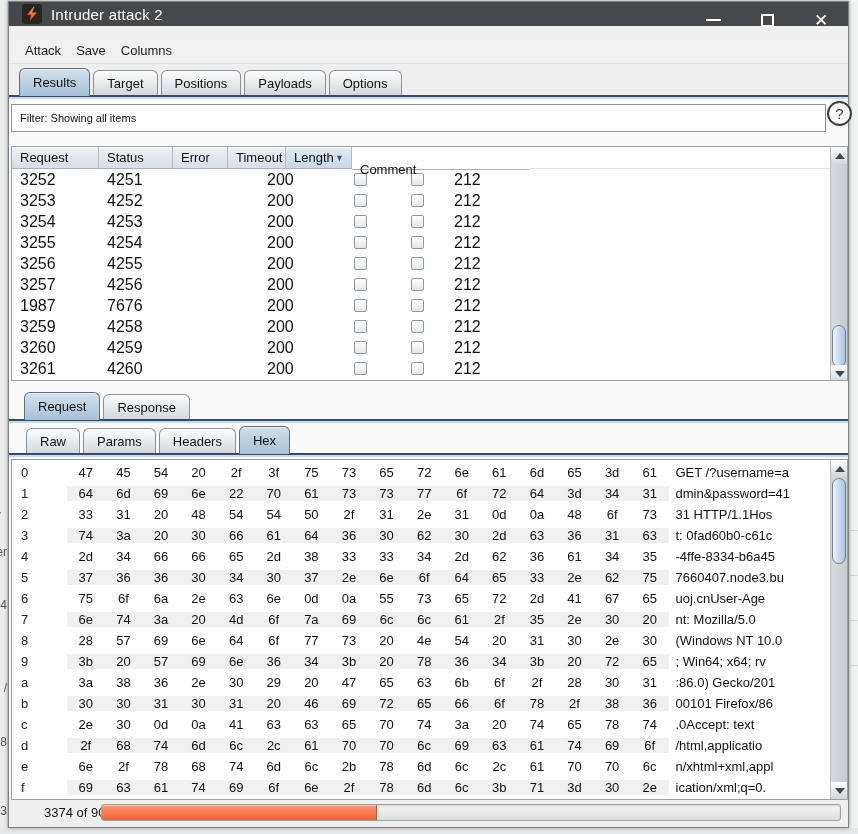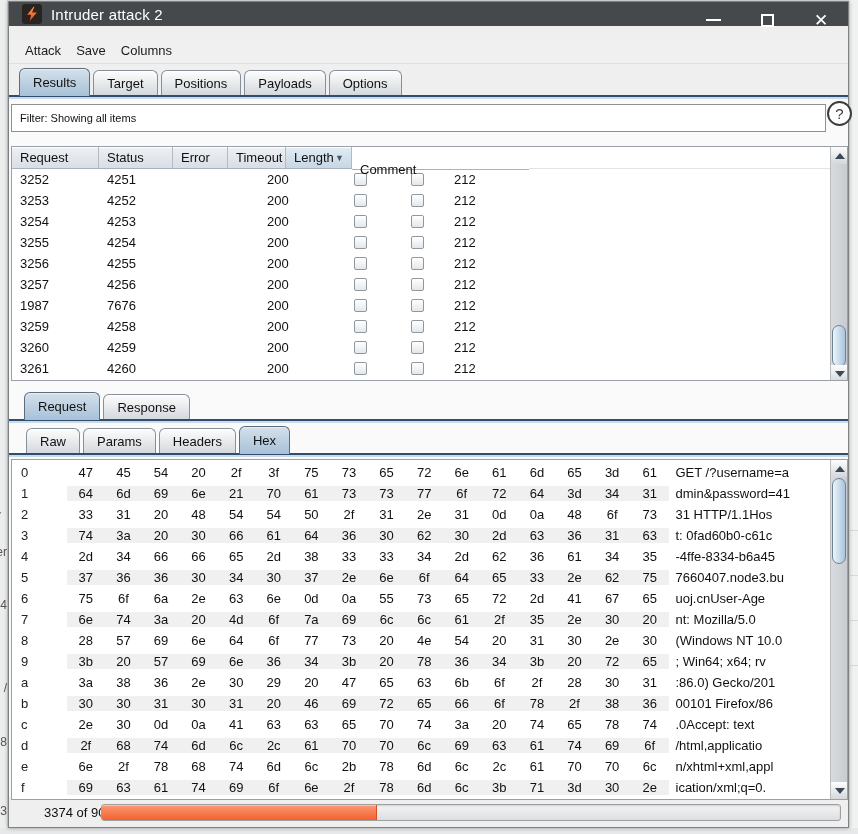--- a/index.html
+++ b/index.html
@@ -41,21 +41,21 @@
   .filter-box { position:absolute; left:2px; top:102px; width:815px; height:28px; background:#fff; border:1px solid #8f8f8f; display:flex; align-items:center; padding-left:8px; font-size:11px; z-index:3; }
   .help-circle { position:absolute; left:818px; top:99px; width:25px; height:25px; border:2px solid #3d3d3d; border-radius:50%; display:flex; align-items:center; justify-content:center; font-size:15px; color:#3d3d3d; background:#fff; z-index:3; }
 
   
   .rtable { position:absolute; left:2px; top:144px; width:837px; height:235px; background:#fff; border:1px solid #9aa0a6; z-index:3; overflow:hidden; }
   .rhead { display:flex; height:22px; }
   .th { background:linear-gradient(#eef1f4,#d8dee5); border-right:1px solid #b3bac1; border-bottom:1px solid #aab1b8; font-size:13px; display:flex; align-items:center; padding-left:8px; position:relative; box-shadow:inset 0 1px 0 #fff; }
   .th.sorted { background:linear-gradient(#e2ecf4,#c6d7e5); }
   .th .sort { position:absolute; right:7px; font-size:9px; color:#44586d; }
   .th-fill { flex:1; background:#fff; border-bottom:1px solid #e3e3e3; }
-  .tr { display:flex; height:21px; align-items:center; font-size:13px; }
+  .tr { display:flex; height:21px; align-items:center; font-size:16px; }
   .td { padding-left:8px; overflow:hidden; white-space:nowrap; }
   .td.cbcell { display:flex; align-items:center; justify-content:center; padding-left:0; }
   .checkbox { width:13px; height:13px; border:1px solid #8f979f; border-radius:2px; background:linear-gradient(#ffffff,#e4e7ea); box-shadow:inset 0 1px 0 #fff; }
 
   
   .vscroll { position:absolute; top:0; right:0; width:17px; background:linear-gradient(to right,#d8dbde,#c8ccd0); border-left:1px solid #b7bcc0; }
   .sb-arrow { position:absolute; left:0; width:17px; height:17px; display:flex; align-items:center; justify-content:center; background:linear-gradient(#fdfdfd,#d4d8db); }
   .sb-arrow.up { top:0; } .sb-arrow.down { bottom:0; }
   .tri-up { width:0; height:0; border-left:5px solid transparent; border-right:5px solid transparent; border-bottom:6px solid #3c4853; }
   .tri-down { width:0; height:0; border-left:5px solid transparent; border-right:5px solid transparent; border-top:6px solid #3c4853; }
@@ -350,21 +350,21 @@
           </span>
           <span class="hex-ascii">GET /?username=a</span>
         </div>
         <div class="hexrow odd">
           <span class="hex-off">1</span>
           <span class="hex-bytes">
             <span class="hex-byte">64</span>
             <span class="hex-byte">6d</span>
             <span class="hex-byte">69</span>
             <span class="hex-byte">6e</span>
-            <span class="hex-byte">21</span>
+            <span class="hex-byte">22</span>
             <span class="hex-byte">70</span>
             <span class="hex-byte">61</span>
             <span class="hex-byte">73</span>
             <span class="hex-byte">73</span>
             <span class="hex-byte">77</span>
             <span class="hex-byte">6f</span>
             <span class="hex-byte">72</span>
             <span class="hex-byte">64</span>
             <span class="hex-byte">3d</span>
             <span class="hex-byte">34</span>

